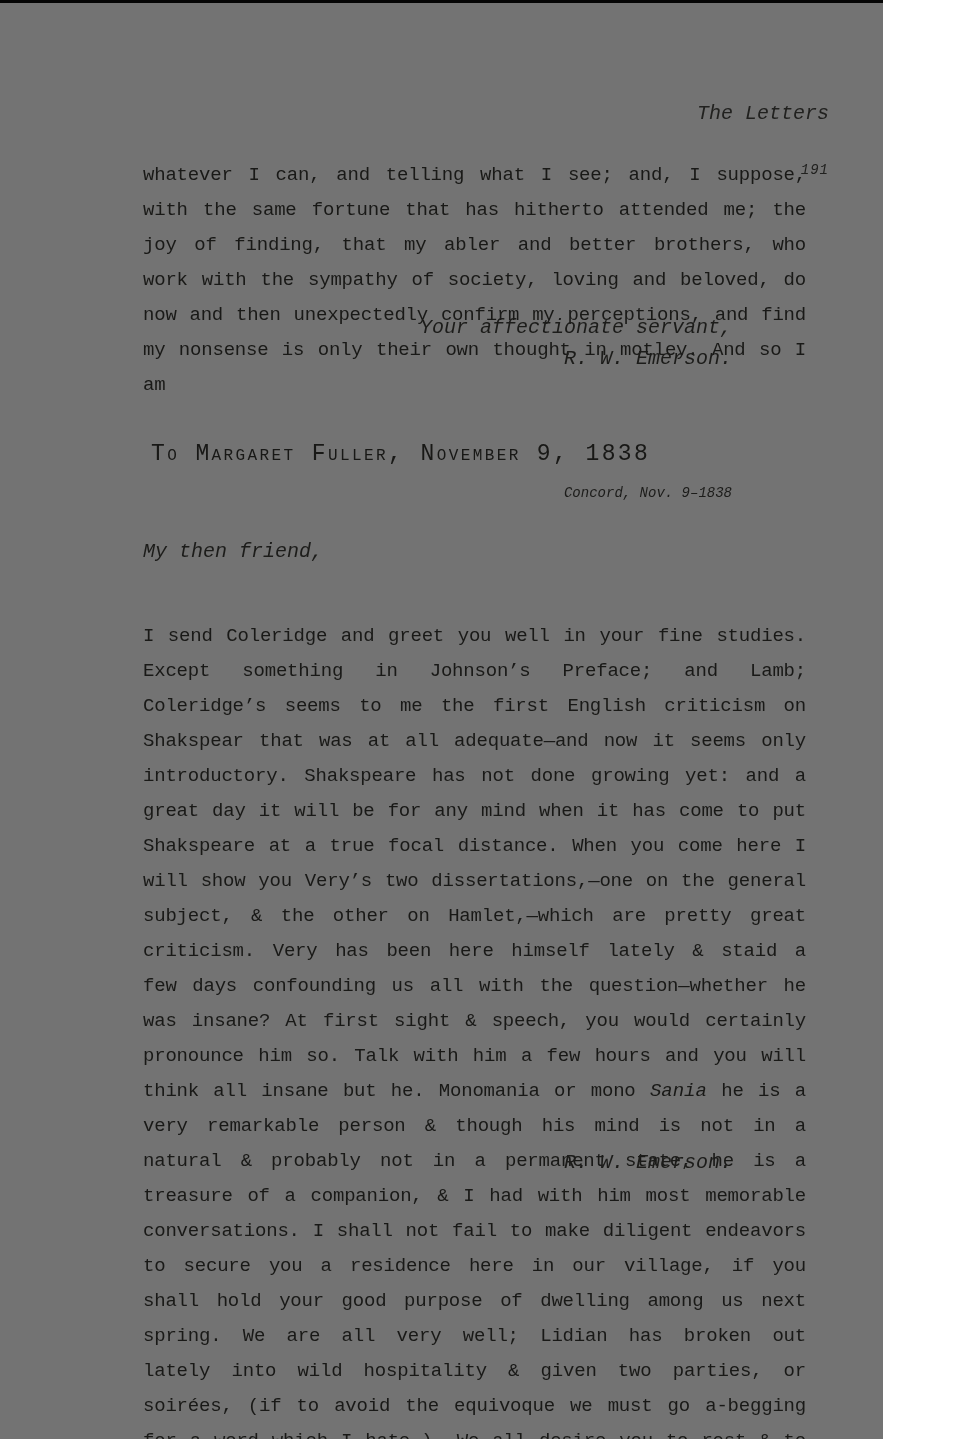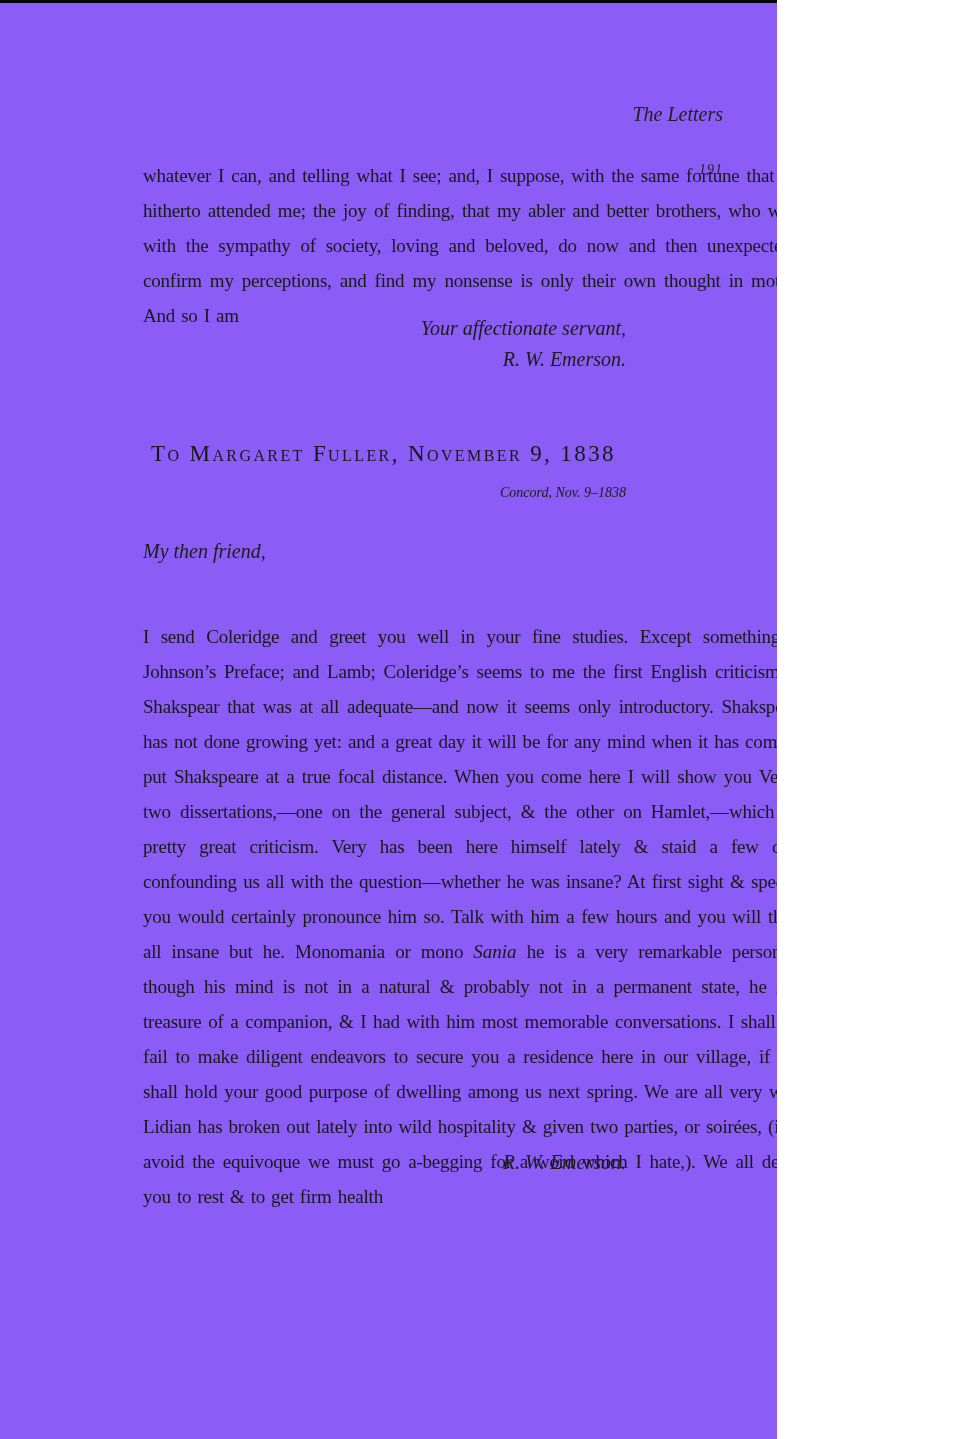--- a/index.html
+++ b/index.html
@@ -2,24 +2,24 @@
 <html><head>
 <meta charset="utf-8">
 <style>
   html, body {
     margin: 0;
     padding: 0;
     background: #ffffff;
   }
   .page {
     position: relative;
-    width: 777px;
+    width: 883px;
     height: 1439px;
-    background: #8b5cf6;
-    font-family: Liberation Serif, serif;
+    background: #737373;
+    font-family: Liberation Mono, monospace;
     color: #1a1a18;
     overflow: hidden;
   }
   .scan-edge {
     position: absolute;
     top: 0;
     left: 0;
     width: 100%;
     height: 3px;
     background: #050505;

